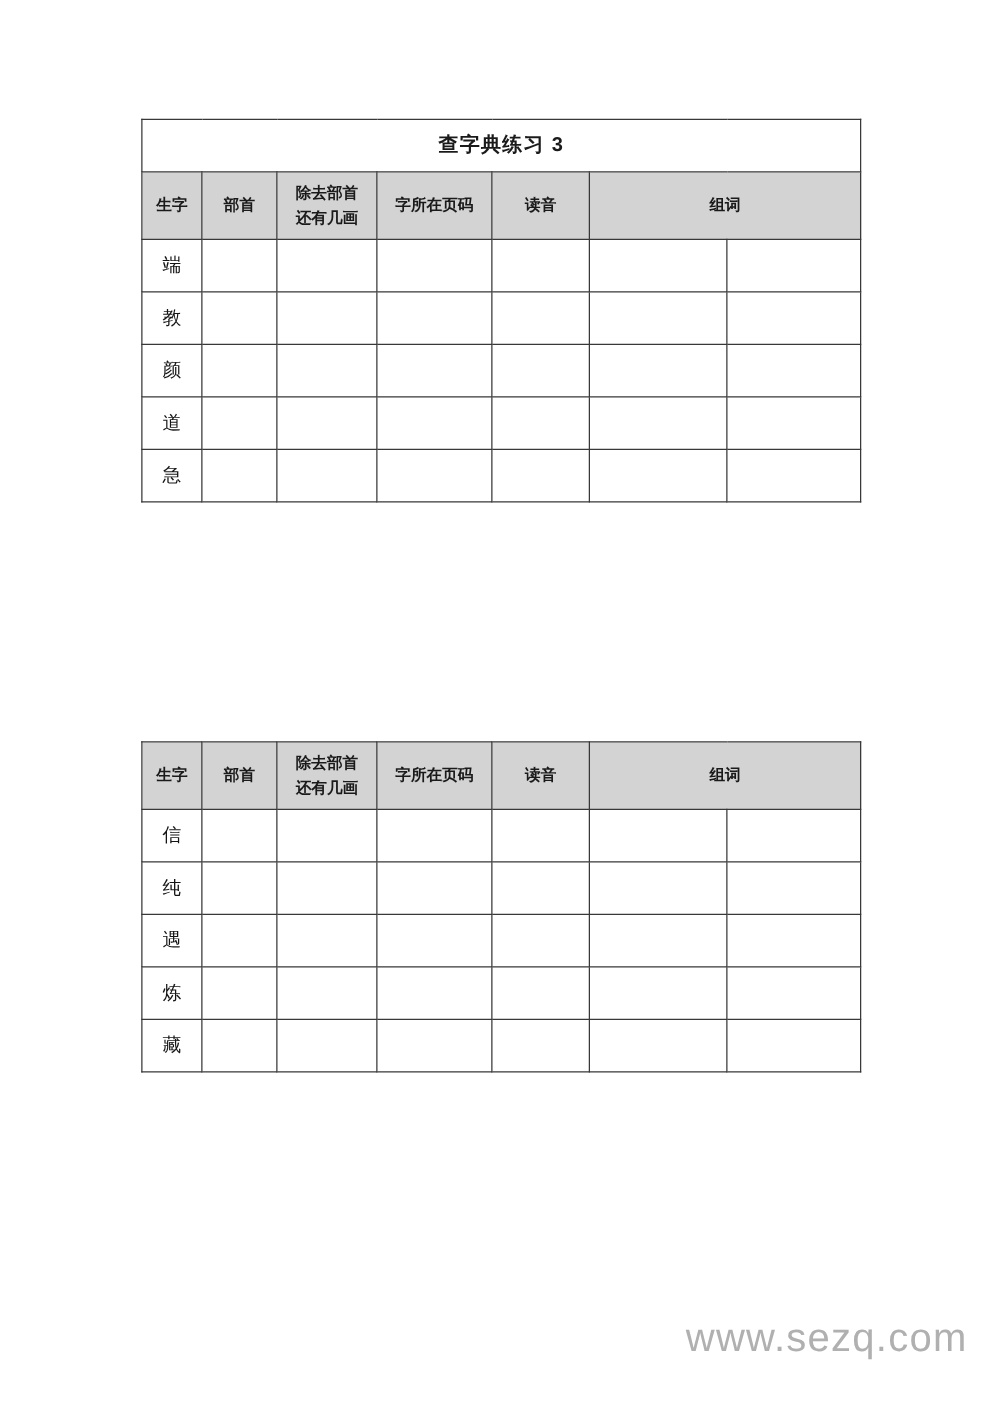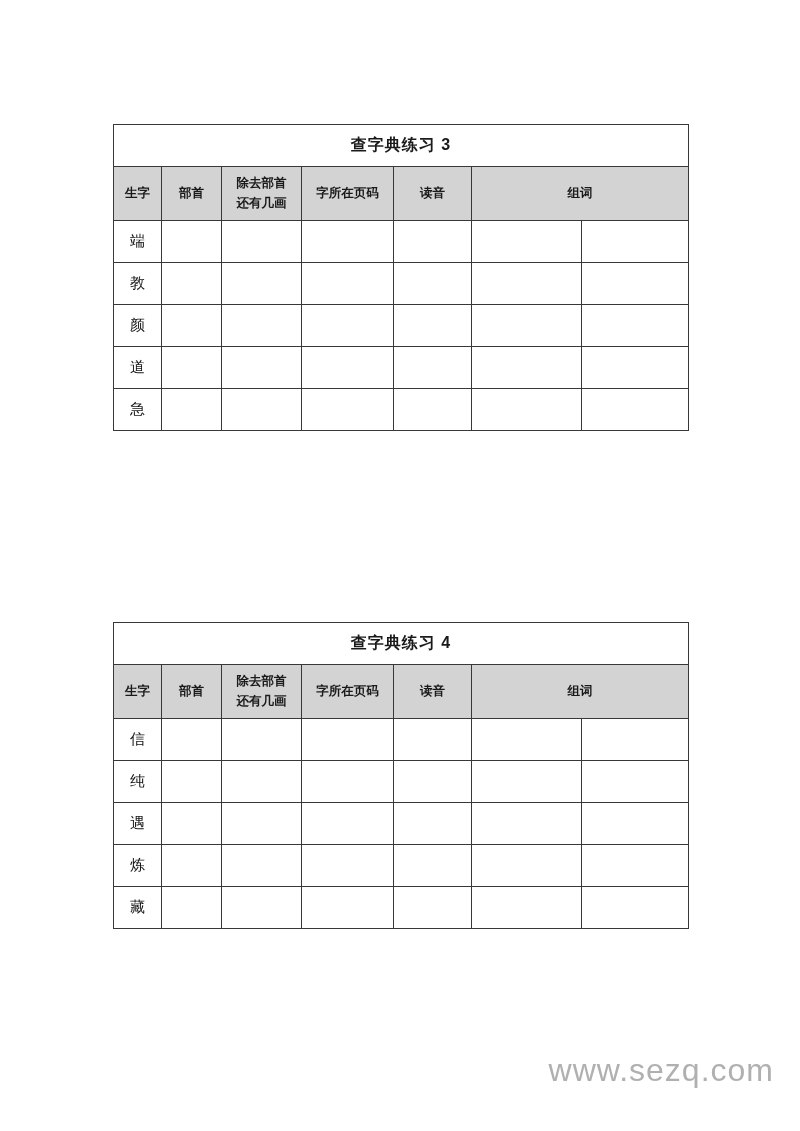--- a/index.html
+++ b/index.html
@@ -16,21 +16,20 @@
     inset: 0;
     background: #ffffff;
     overflow: hidden;
   }
   table.worksheet {
     position: absolute;
     left: 113px;
     width: 575px;
     border-collapse: collapse;
     table-layout: fixed;
-    margin-top: 29px;
   }
   table.worksheet.t1 { top: 95px; }
   table.worksheet.t2 { top: 593px; }
   table.worksheet td {
     border: 1px solid #383838;
     padding: 0;
     vertical-align: middle;
   }
   td.title-cell {
     height: 42px;
@@ -146,23 +145,20 @@
     <colgroup>
       <col style="width:48px">
         <col style="width:60px">
         <col style="width:80px">
       <col style="width:92px">
         <col style="width:78px">
         <col style="width:110px">
         <col style="width:107px">
     </colgroup>
     <tbody>
-      <tr>
-        <td class="title-cell" colspan="7">查字典练习 4</td>
-      </tr>
       <tr class="header-row">
         <td>生字</td>
         <td>部首</td>
         <td>除去部首
 还有几画</td>
         <td>字所在页码</td>
         <td>读音</td>
         <td colspan="2">组词</td>
       </tr>
       <tr class="body-row">

